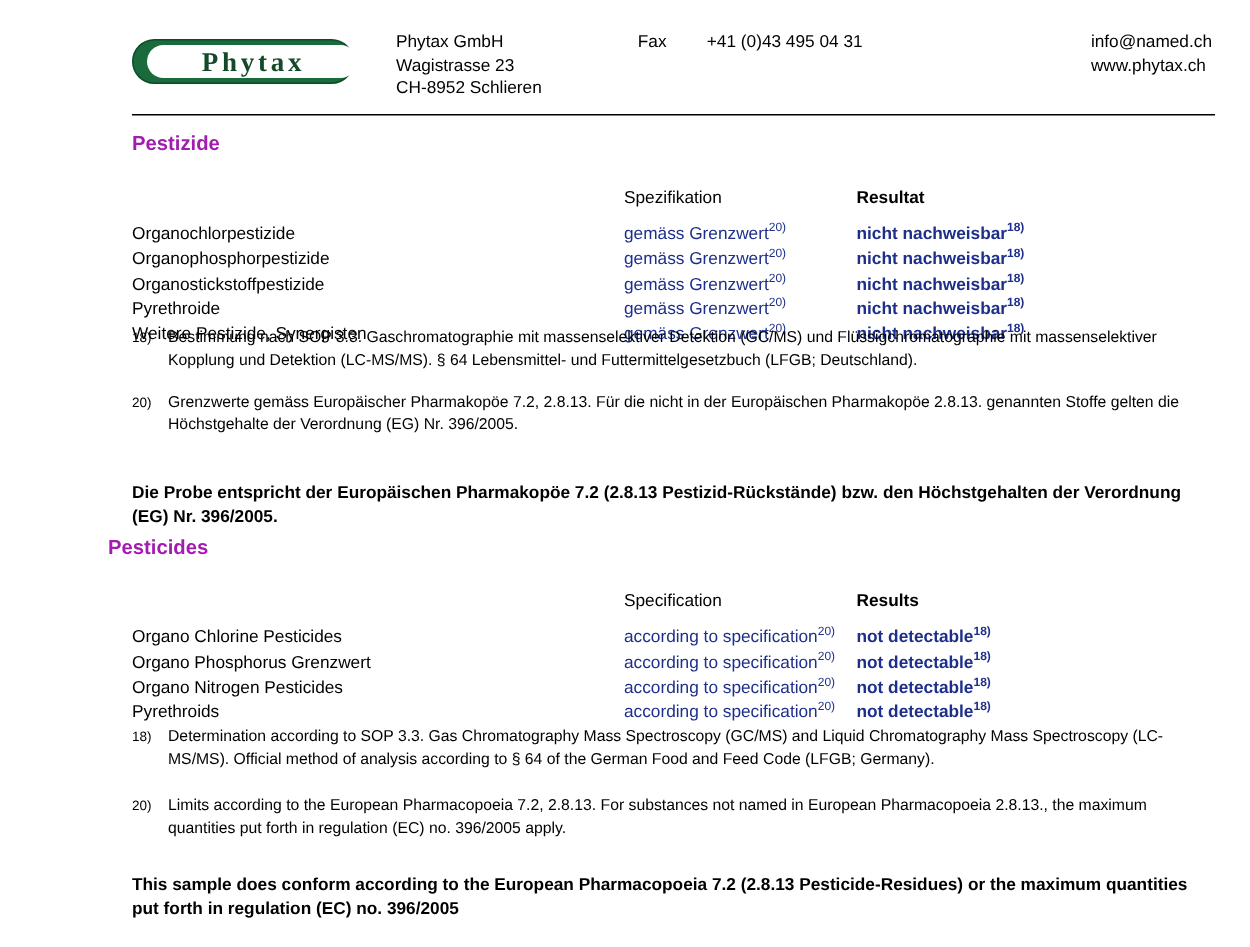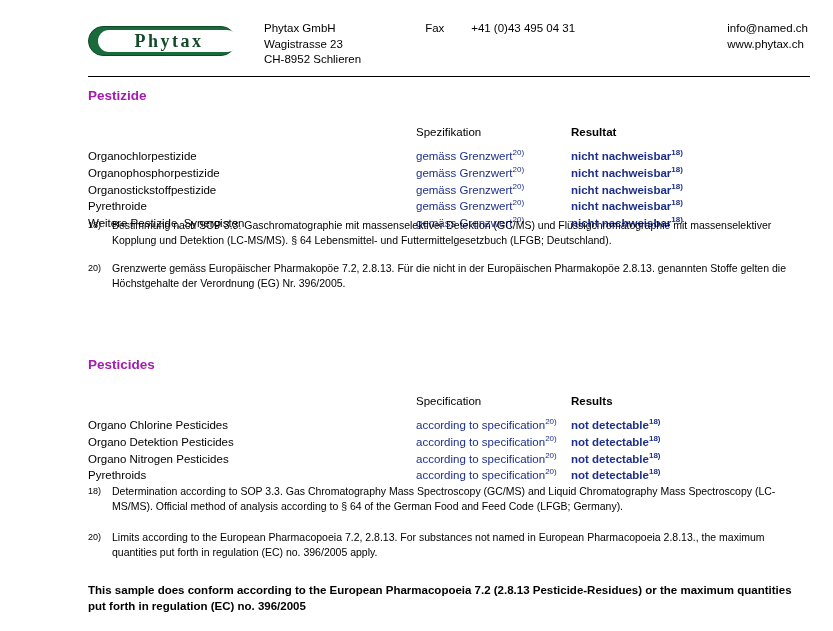--- a/index.html
+++ b/index.html
@@ -100,21 +100,21 @@
   }
 
   
   .sec-title {
     position: absolute;
     font-size: 13.5px;
     font-weight: bold;
     color: #a21caf;
   }
   #title-de { left: 88px; top: 88px; }
-  #title-en { left: 88px; top: 357px; }
+  #title-en { left: 72px; top: 357px; }
 
   
   .tbl {
     position: absolute;
     font-size: 11.5px;
     border-collapse: collapse;
     margin-top: 20px;
   }
   .tbl td { padding: 0; vertical-align: top; }
   .col-name { width: 328px; }
@@ -245,38 +245,39 @@
   <div class="fn" id="fn18-de">
     <span class="mark">18)</span>
     <span class="body">Bestimmung nach SOP 3.3. Gaschromatographie mit massenselektiver Detektion (GC/MS) und Flüssigchromatographie mit massenselektiver Kopplung und Detektion (LC-MS/MS).  § 64 Lebensmittel- und Futtermittelgesetzbuch (LFGB; Deutschland).</span>
   </div>
 
   <div class="fn" id="fn20-de">
     <span class="mark">20)</span>
     <span class="body">Grenzwerte gemäss Europäischer Pharmakopöe 7.2, 2.8.13. Für die nicht in der Europäischen Pharmakopöe 2.8.13. genannten Stoffe gelten die Höchstgehalte der Verordnung (EG) Nr. 396/2005.</span>
   </div>
 
+  <div class="conclusion" id="concl-de">Die Probe entspricht der Europäischen Pharmakopöe 7.2 (2.8.13 Pestizid-Rückstände) bzw. den Höchstgehalten der Verordnung (EG) Nr. 396/2005.</div>
 
   <div class="sec-title" id="title-en">Pesticides</div>
 
   <table class="tbl" id="tbl-en">
     <tbody>
         <tr class="hdr-row">
       <td class="col-name"></td>
       <td class="col-spec">Specification</td>
       <td class="col-res">Results</td>
     </tr>
 
     <tr class="row">
       <td class="col-name">Organo Chlorine Pesticides</td>
       <td class="col-spec"><span class="spec-txt">according to specification</span><span class="sup spec-txt">20)</span></td>
       <td class="col-res"><span class="res-txt">not detectable</span><span class="sup res-txt">18)</span></td>
     </tr>
     <tr class="row">
-      <td class="col-name">Organo Detektion Pesticides</td>
+      <td class="col-name">Organo Phosphorus Grenzwert</td>
       <td class="col-spec"><span class="spec-txt">according to specification</span><span class="sup spec-txt">20)</span></td>
       <td class="col-res"><span class="res-txt">not detectable</span><span class="sup res-txt">18)</span></td>
     </tr>
     <tr class="row">
       <td class="col-name">Organo Nitrogen Pesticides</td>
       <td class="col-spec"><span class="spec-txt">according to specification</span><span class="sup spec-txt">20)</span></td>
       <td class="col-res"><span class="res-txt">not detectable</span><span class="sup res-txt">18)</span></td>
     </tr>
     <tr class="row">
       <td class="col-name">Pyrethroids</td>

